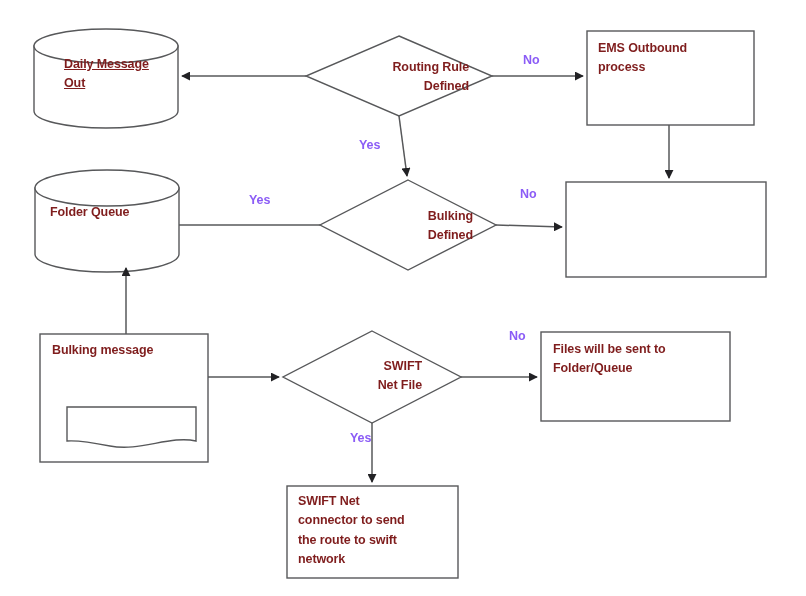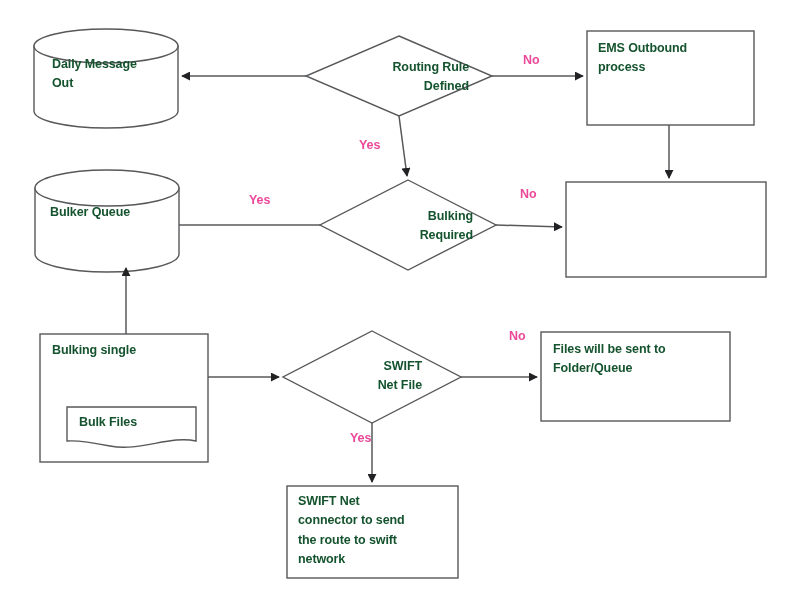--- a/index.html
+++ b/index.html
@@ -20,32 +20,32 @@
     left: 0;
     top: 0;
     width: 806px;
     height: 596px;
   }
   .node-label {
     position: absolute;
     font-family: "Liberation Sans", sans-serif;
     font-size: 12.5px;
     font-weight: 700;
-    color: #14532d;
+    color: #7f1d1d;
     line-height: 1.55;
     letter-spacing: -0.1px;
     white-space: pre-line;
     pointer-events: none;
   }
   .edge-label {
     position: absolute;
     font-family: "Liberation Sans", sans-serif;
     font-size: 12.5px;
     font-weight: 700;
-    color: #ec4899;
+    color: #8b5cf6;
     letter-spacing: -0.1px;
     white-space: nowrap;
     pointer-events: none;
     text-align: center;
   }
   .decision-label {
     text-align: right;
   }
   .process-label {
     text-align: left;
@@ -115,38 +115,37 @@
       <line x1="126" y1="334" x2="126" y2="268" marker-end="url(#arrow)"></line>
 
       <line x1="208" y1="377" x2="279" y2="377" marker-end="url(#arrow)"></line>
 
       <line x1="461" y1="377" x2="537" y2="377" marker-end="url(#arrow)"></line>
 
       <line x1="372" y1="423" x2="372" y2="482" marker-end="url(#arrow)"></line>
     </g>
   </svg>
 
-  <div class="node-label process-label" style="left:52px; top:55px; width:126px;">Daily Message
+  <div class="node-label process-label" style="left:64px; top:55px; width:126px;text-decoration:underline;">Daily Message
 Out</div>
 
-  <div class="node-label process-label" style="left:50px; top:203px; width:130px;">Bulker Queue</div>
+  <div class="node-label process-label" style="left:50px; top:203px; width:130px;">Folder Queue</div>
 
   <div class="node-label decision-label" style="left:329px; top:58px; width:140px;">Routing Rule
 Defined</div>
 
   <div class="node-label decision-label" style="left:343px; top:207px; width:130px;">Bulking
-Required</div>
+Defined</div>
 
   <div class="node-label process-label" style="left:598px; top:39px; width:150px;">EMS Outbound
 process</div>
 
 
-  <div class="node-label process-label" style="left:52px; top:341px; width:150px;">Bulking single</div>
+  <div class="node-label process-label" style="left:52px; top:341px; width:150px;">Bulking message</div>
 
-  <div class="node-label process-label" style="left:79px; top:413px; width:110px;">Bulk Files</div>
 
   <div class="node-label process-label" style="left:553px; top:340px; width:178px;">Files will be sent to
 Folder/Queue</div>
 
   <div class="node-label decision-label" style="left:322px; top:357px; width:100px;">SWIFT
 Net File</div>
 
   <div class="node-label process-label" style="left:298px; top:492px; width:160px;">SWIFT Net
 connector to send
 the route to swift

